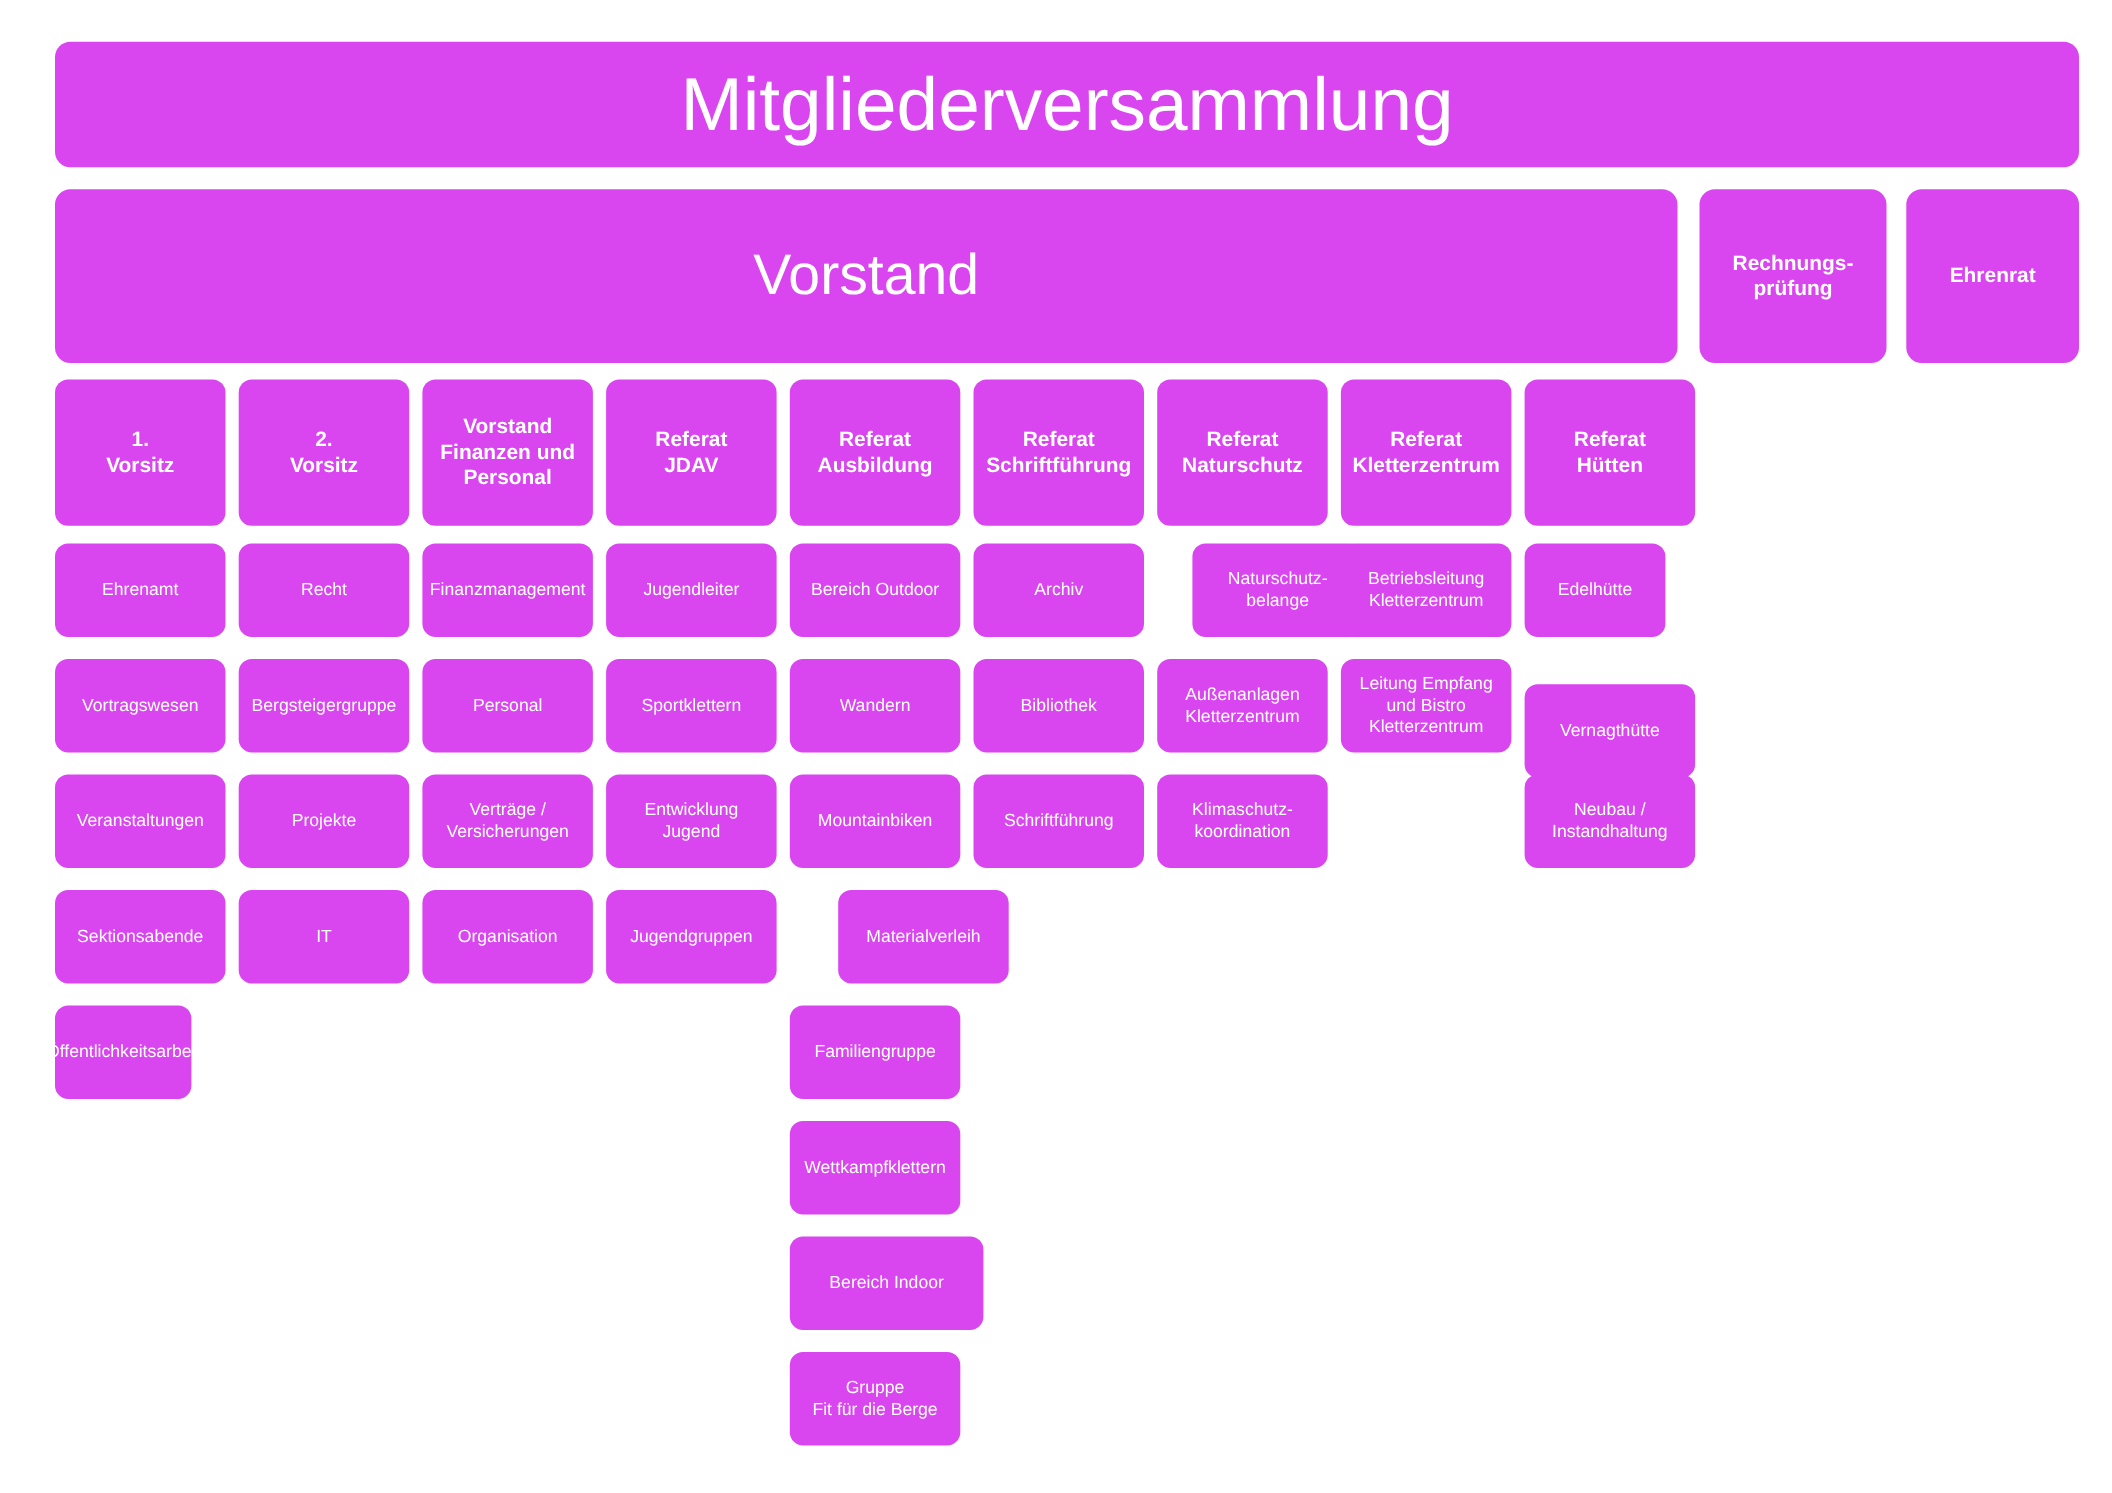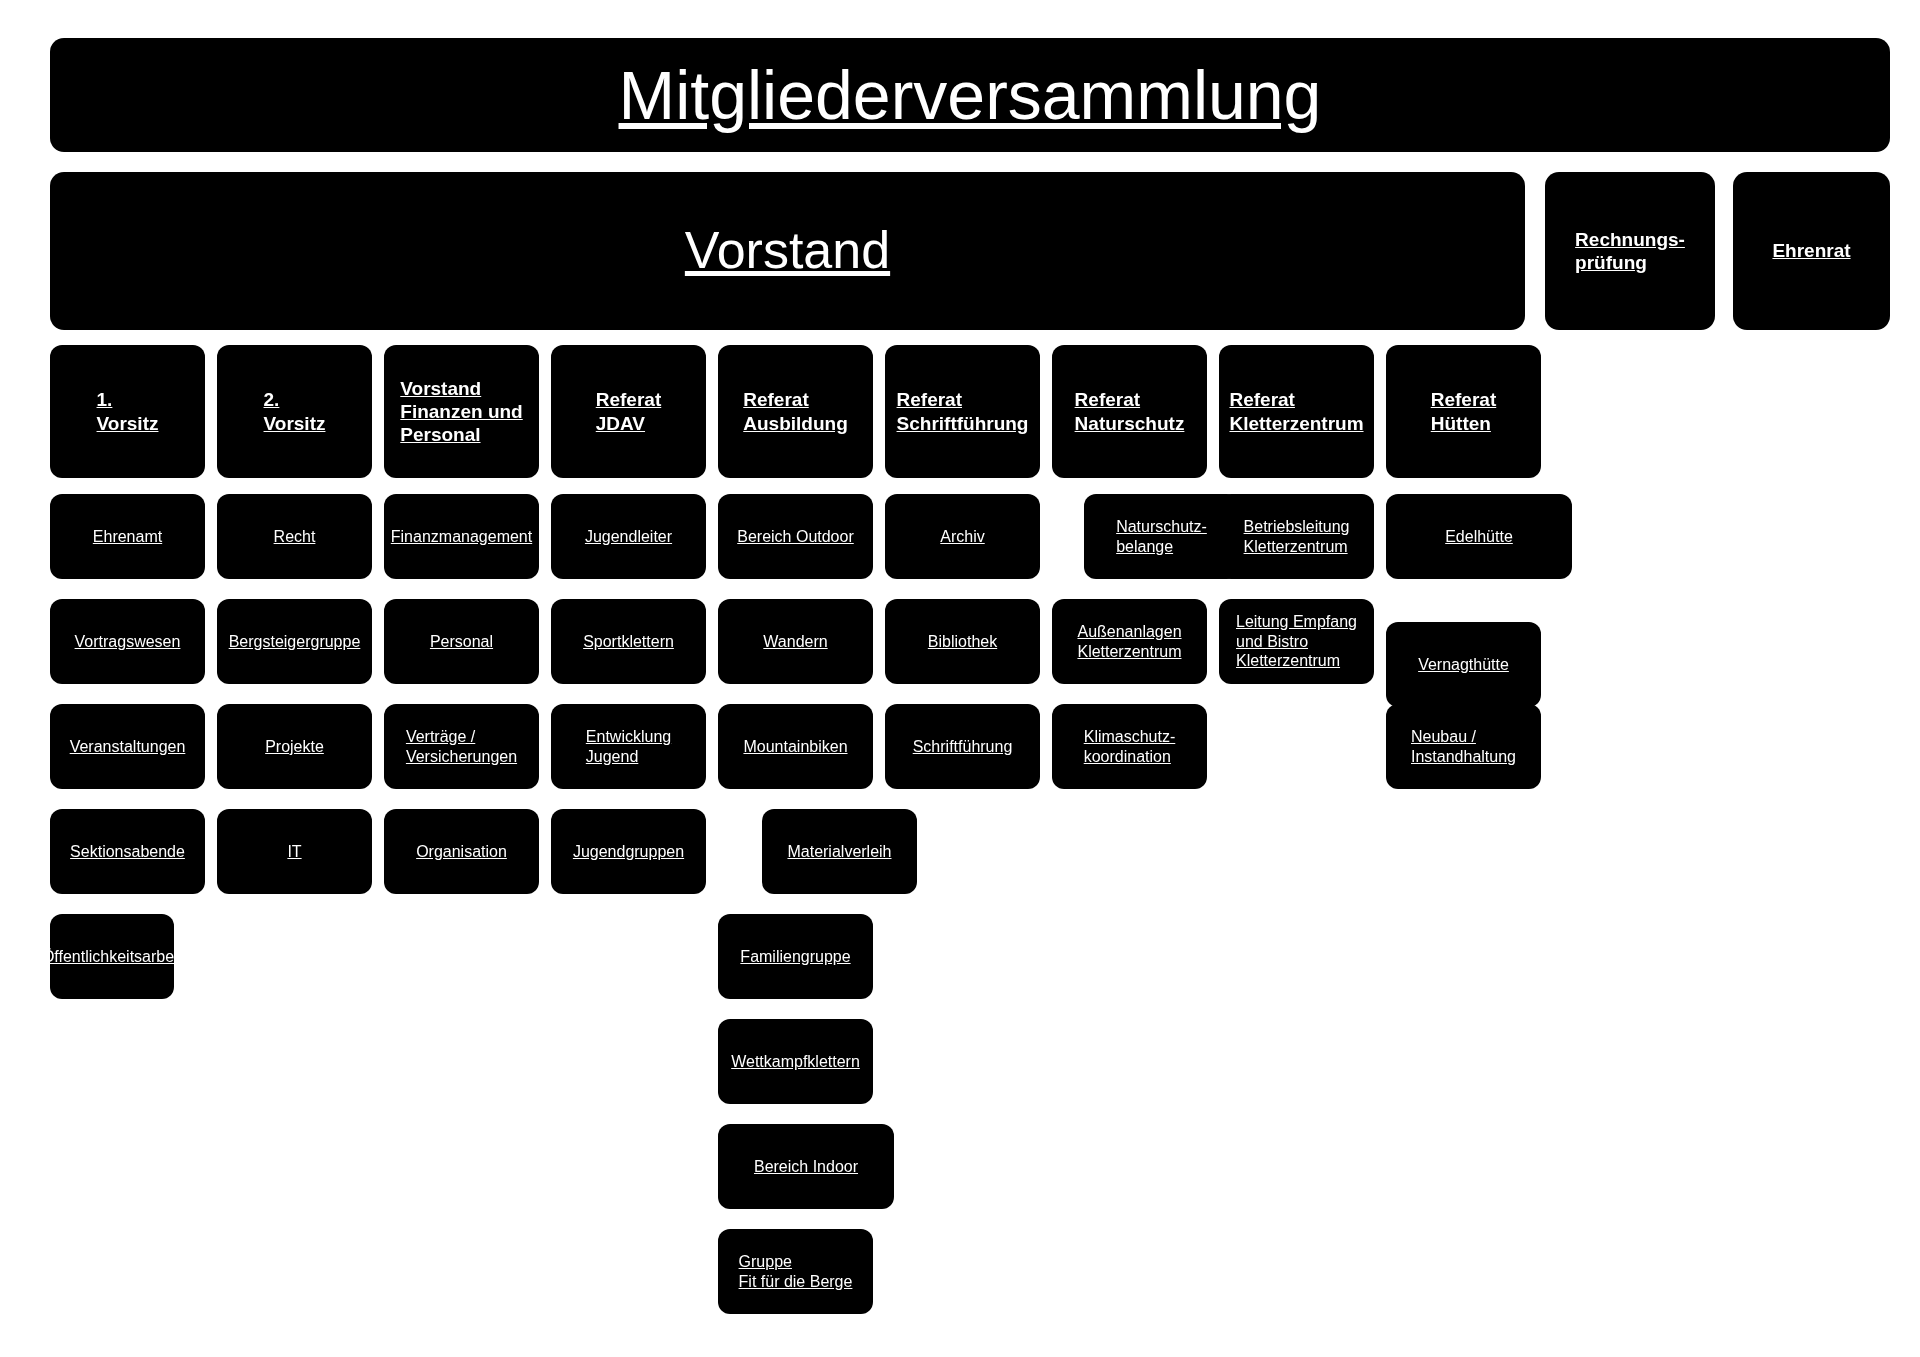--- a/index.html
+++ b/index.html
@@ -7,31 +7,31 @@
   body{
     width:1920px;height:1357px;
     background:#ffffff;
     font-family:"Liberation Sans","DejaVu Sans",sans-serif;
     overflow:hidden;
   }
   #chart{position:relative;width:1920px;height:1357px;}
 
   .box{
     position:absolute;
-    background:#000000;
+    background:#d946ef;
     color:#ffffff;
     border-radius:12px;
     display:flex;
     align-items:center;
     justify-content:center;
+    text-align:center;
     box-sizing:border-box;
     line-height:1.22;
     white-space:pre-line;
     padding:2px 6px;
-    text-decoration:underline;
   }
 
   
   .lvl-assembly{
     left:50px;top:38px;width:1840px;height:114px;
     font-size:68px;font-weight:400;
     border-radius:14px;
   }
 
   
@@ -125,17 +125,17 @@
 koordination</div>
     <div class="box lvl-head" style="left: 1219px; width: 155px;">Referat
 Kletterzentrum</div>
     <div class="box lvl-item" style="left: 1219px; width: 155px; top: 494px;">Betriebsleitung
 Kletterzentrum</div>
     <div class="box lvl-item" style="left: 1219px; width: 155px; top: 599px;">Leitung Empfang
 und Bistro
 Kletterzentrum</div>
     <div class="box lvl-head" style="left: 1386px; width: 155px;">Referat
 Hütten</div>
-    <div class="box lvl-item" style="left: 1386px; width: 186px; top: 494px;">Edelhütte</div>
+    <div class="box lvl-item" style="left: 1386px; width: 128px; top: 494px;">Edelhütte</div>
     <div class="box lvl-item" style="left: 1386px; width: 155px; top: 622px;">Vernagthütte</div>
     <div class="box lvl-item" style="left: 1386px; width: 155px; top: 704px;">Neubau /
 Instandhaltung</div>
   </div>
 
 </body></html>

